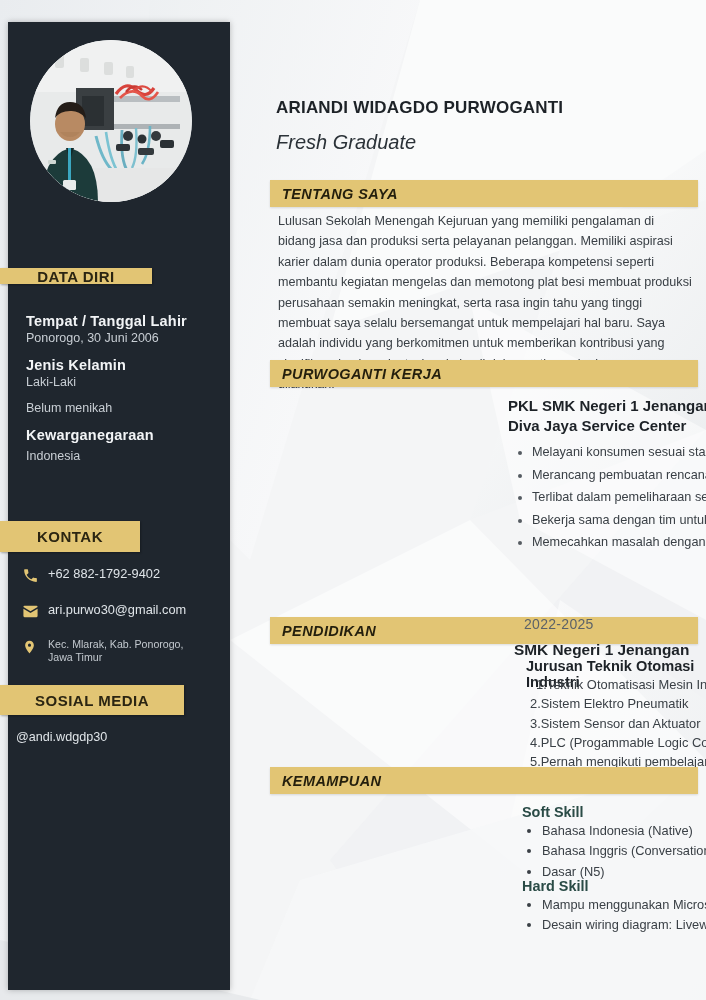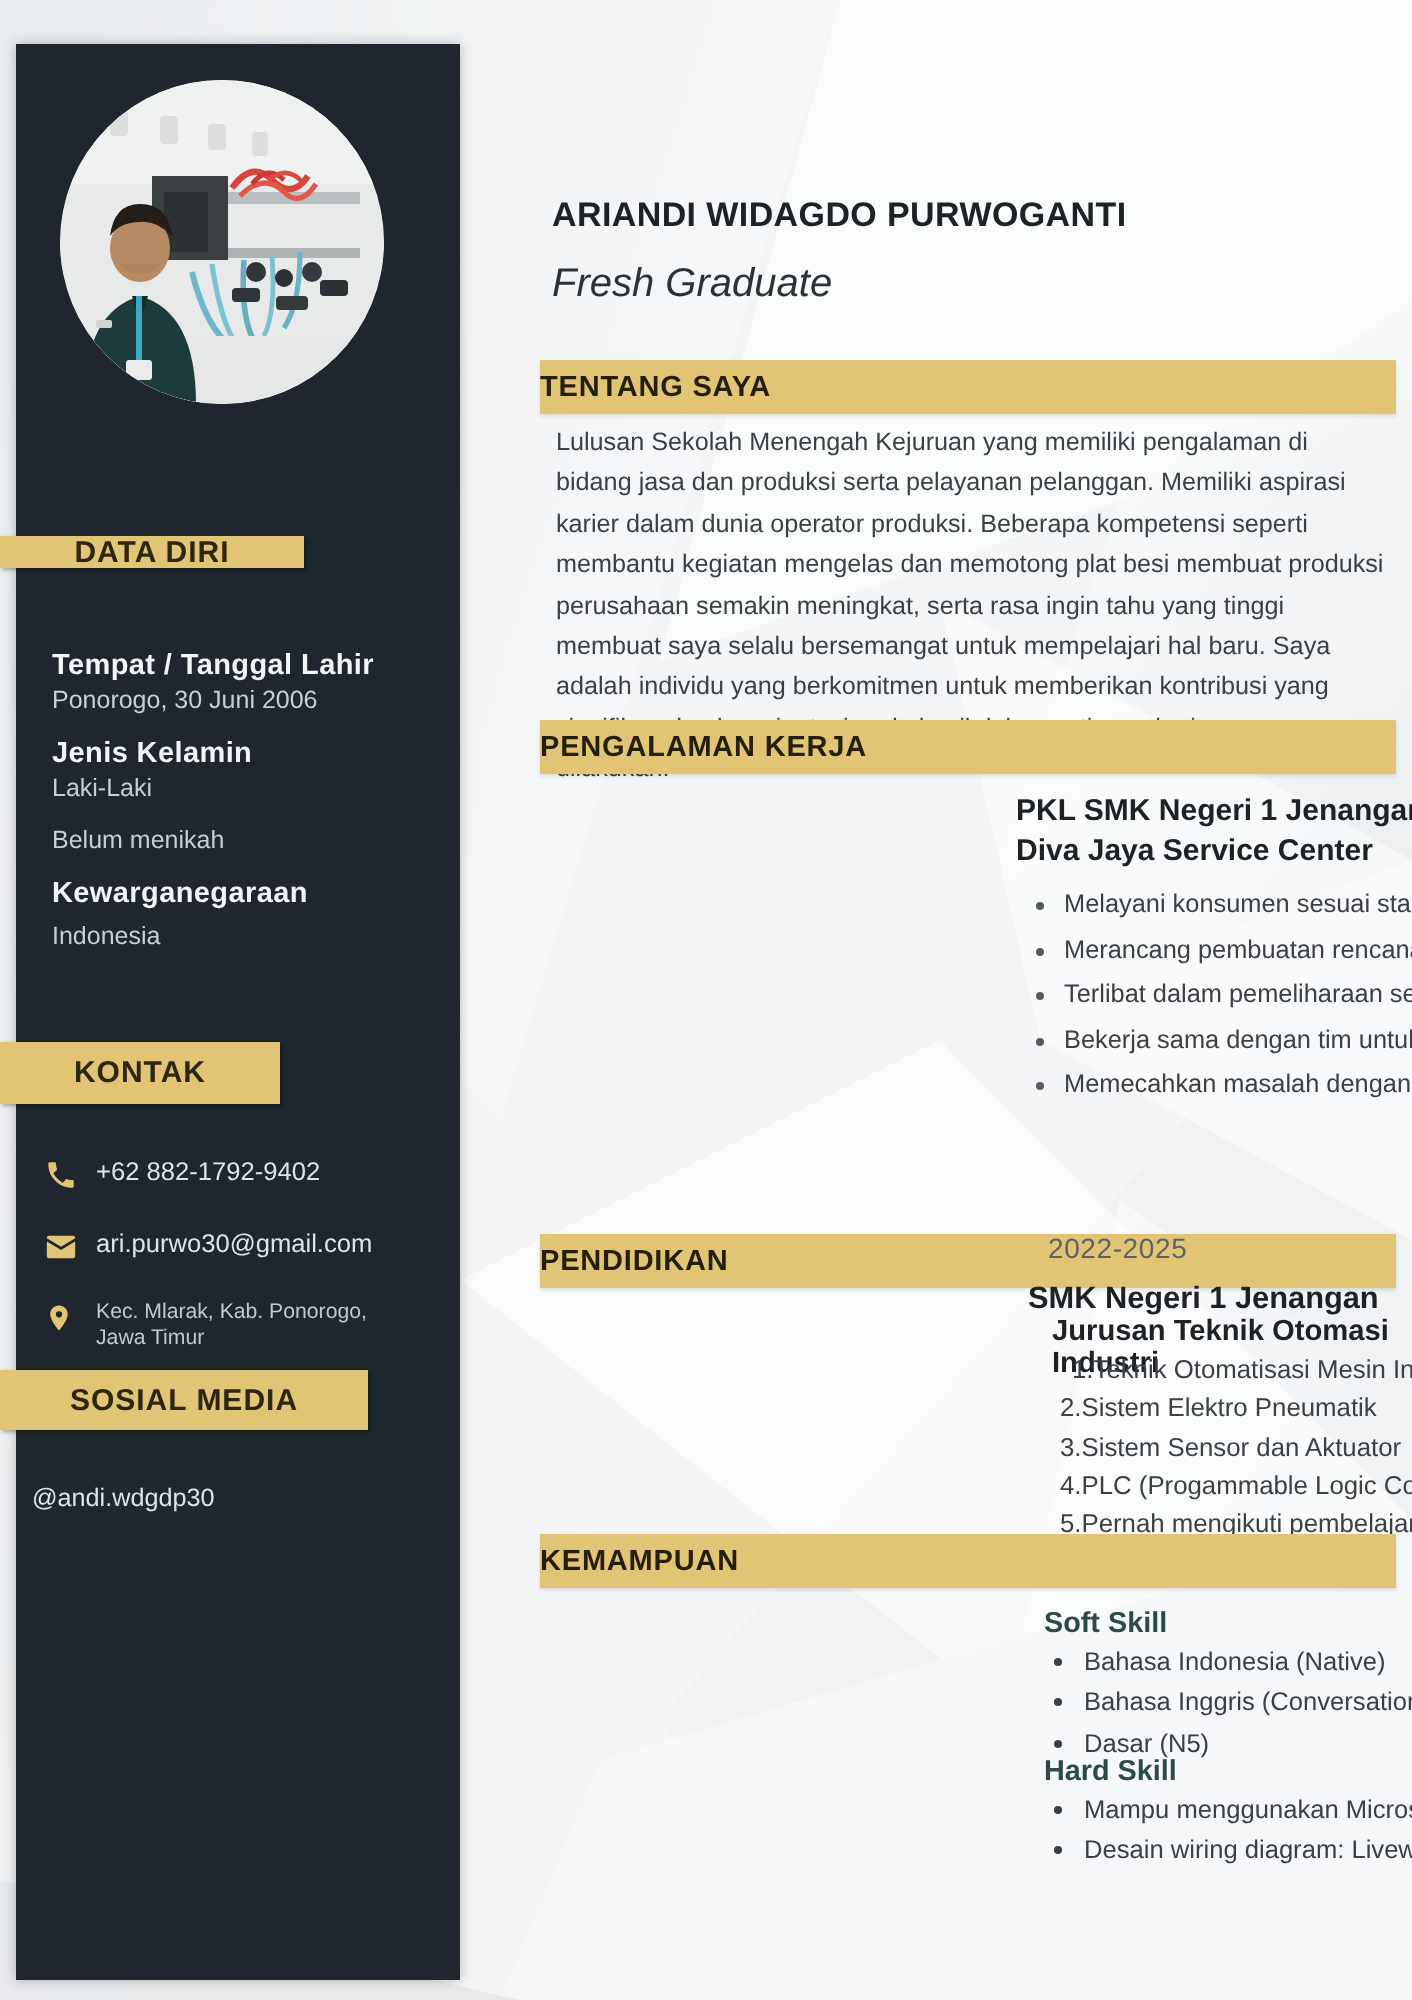--- a/index.html
+++ b/index.html
@@ -54,21 +54,21 @@
     align-items:center;
     justify-content:center;
     box-shadow:1px 1px 2px rgba(0,0,0,.3);
     z-index:5;
   }
   #tab-datadiri  { top:268px; width:152px; height:16px; font-size:15px; }
   #tab-kontak    { top:521px; width:140px; height:31px; font-size:15px; }
   #tab-sosial    { top:685px; width:184px; height:30px; font-size:15px; }
 
   
-  .side-block { position:absolute; left:26px; width:190px; z-index:4; color:#eef1f3;margin-top:12px; }
+  .side-block { position:absolute; left:26px; width:190px; z-index:4; color:#eef1f3; }
   .dd-label { font-size:14.5px; font-weight:bold; color:#f2f4f6; letter-spacing:.2px; }
   .dd-value { font-size:12.5px; color:#c8ced4; font-weight:400; }
 
   #data-diri { top:313px; }
   #data-diri .dd-label { margin-bottom:2px; }
   #data-diri .dd-value { margin-bottom:12px; }
   #data-diri .dd-value.last { margin-bottom:0; }
 
   
   #kontak { top:566px; left:22px; width:200px; }
@@ -92,22 +92,24 @@
   #subtitle {
     position:absolute; left:40px; top:131px;
     font-size:20px; font-style:italic; color:#2b3238; font-weight:400;text-align:right;
   }
 
   
   .sec-bar {
     position:absolute; left:34px; width:428px; height:27px;
     background:#e2c574;
     display:flex; align-items:center;
+    padding-left:12px;
     color:#241f0d; font-weight:bold; font-size:14.5px; letter-spacing:.4px;
     box-shadow:0 1px 2px rgba(0,0,0,.12);
+    font-style:italic;
   }
   #bar-tentang    { top:180px; }
   #bar-pengalaman { top:360px; }
   #bar-pendidikan { top:617px; }
   #bar-kemampuan  { top:767px; }
 
   .sec-body { position:absolute; color:#32383e; }
 
   
   #about {
@@ -305,21 +307,21 @@
   </div>
 
   <div id="main">
 
     <div id="name">ARIANDI WIDAGDO PURWOGANTI</div>
     <div id="subtitle">Fresh Graduate</div>
 
     <div class="sec-bar" id="bar-tentang">TENTANG SAYA</div>
     <div class="sec-body" id="about">Lulusan Sekolah Menengah Kejuruan yang memiliki pengalaman di bidang jasa dan produksi serta pelayanan pelanggan. Memiliki aspirasi karier dalam dunia operator produksi. Beberapa kompetensi seperti membantu kegiatan mengelas dan memotong plat besi membuat produksi perusahaan semakin meningkat, serta rasa ingin tahu yang tinggi membuat saya selalu bersemangat untuk mempelajari hal baru. Saya adalah individu yang berkomitmen untuk memberikan kontribusi yang signifikan dan berorientasi pada hasil dalam setiap pekerjaan yang dilakukan.</div>
 
-    <div class="sec-bar" id="bar-pengalaman">PENGALAMAN KERJA</div>
+    <div class="sec-bar" id="bar-pengalaman">PURWOGANTI KERJA</div>
     <div id="exp-title">
       <div>PKL SMK Negeri 1 Jenangan Juli-Desember 2024</div>
       <div>Diva Jaya Service Center</div>
     </div>
     <ul id="exp-list">
       <li>Melayani konsumen sesuai standar perusahaan</li>
       <li>Merancang pembuatan rencana anggaran belanja</li>
       <li>Terlibat dalam pemeliharaan serta perbaikan pada sistem CCTV</li>
       <li>Bekerja sama dengan tim untuk memasang kanopi di area counter</li>
       <li>Memecahkan masalah dengan kerja sama tim</li>

